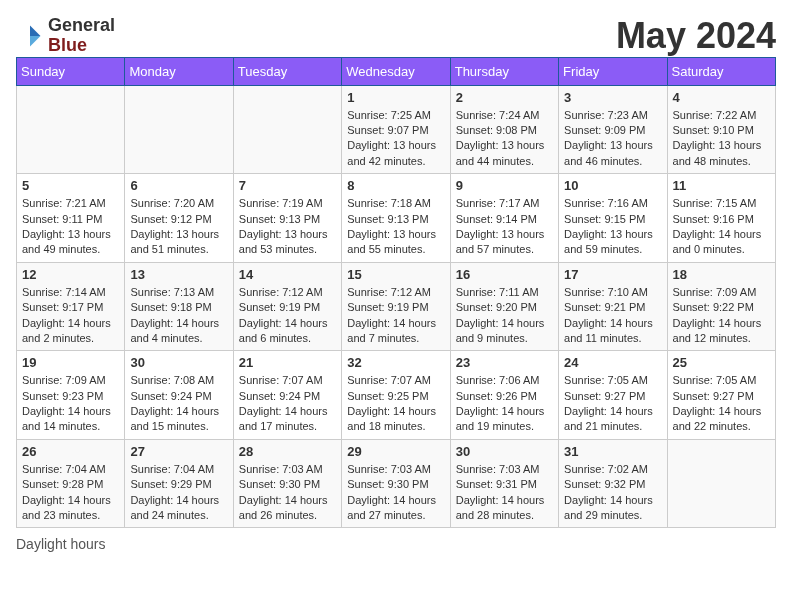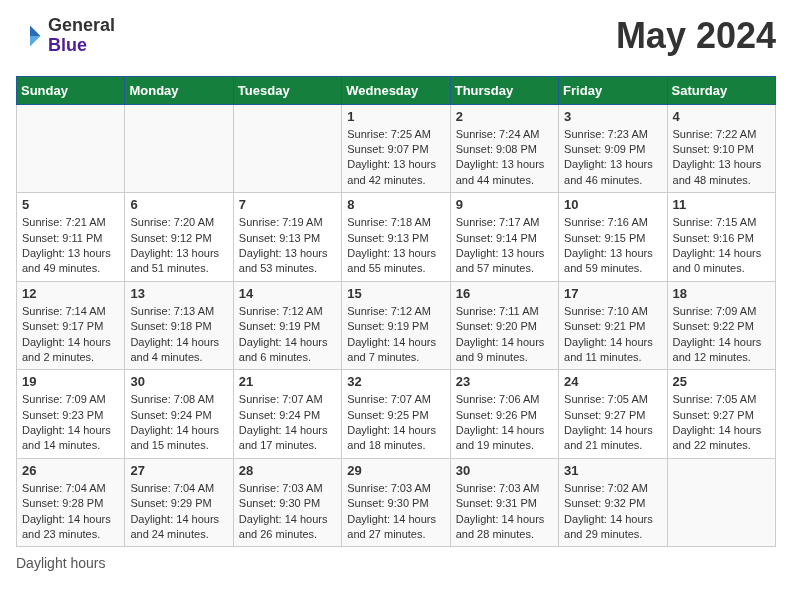--- a/index.html
+++ b/index.html
@@ -7,34 +7,34 @@
       font-family: Arial, sans-serif;
       background: #fff;
       width: 792px;
       min-height: 612px;
       padding: 16px;
     }
     .header {
       display: flex;
       justify-content: space-between;
       align-items: flex-start;
-      margin-bottom: 20px;
+      margin-bottom: 1px;
     }
     .logo {
       display: flex;
       align-items: center;
       gap: 4px;
     }
     .logo-text {
       font-size: 18px;
       font-weight: bold;
       line-height: 1.1;
     }
     .logo-text .general { color: #333; }
-    .logo-text .blue { color: #4c1d95; }
+    .logo-text .blue { color: #7f1d1d; }
     .logo-icon {
       width: 28px;
       height: 28px;
     }
     .title-block {
       text-align: right;
     }
     .month-title {
       font-size: 36px;
       font-weight: bold;
@@ -44,26 +44,26 @@
     .location {
       font-size: 15px;
       color: #555;
     }
     table {
       width: 100%;
       border-collapse: collapse;
       font-size: 11px;
     }
     thead th {
-      background-color: #15803d;
+      background-color: #8b5cf6;
       color: #fff;
       padding: 6px 4px;
       text-align: left;
       font-size: 13px;
-      font-weight: bold;
+      font-weight: normal;
       border: 1px solid #1e5a9a;
     }
     tbody td {
       border: 1px solid #ccc;
       vertical-align: top;
       padding: 4px 5px;
       width: 14.28%;
       min-height: 80px;
       background: #fff;
     }

